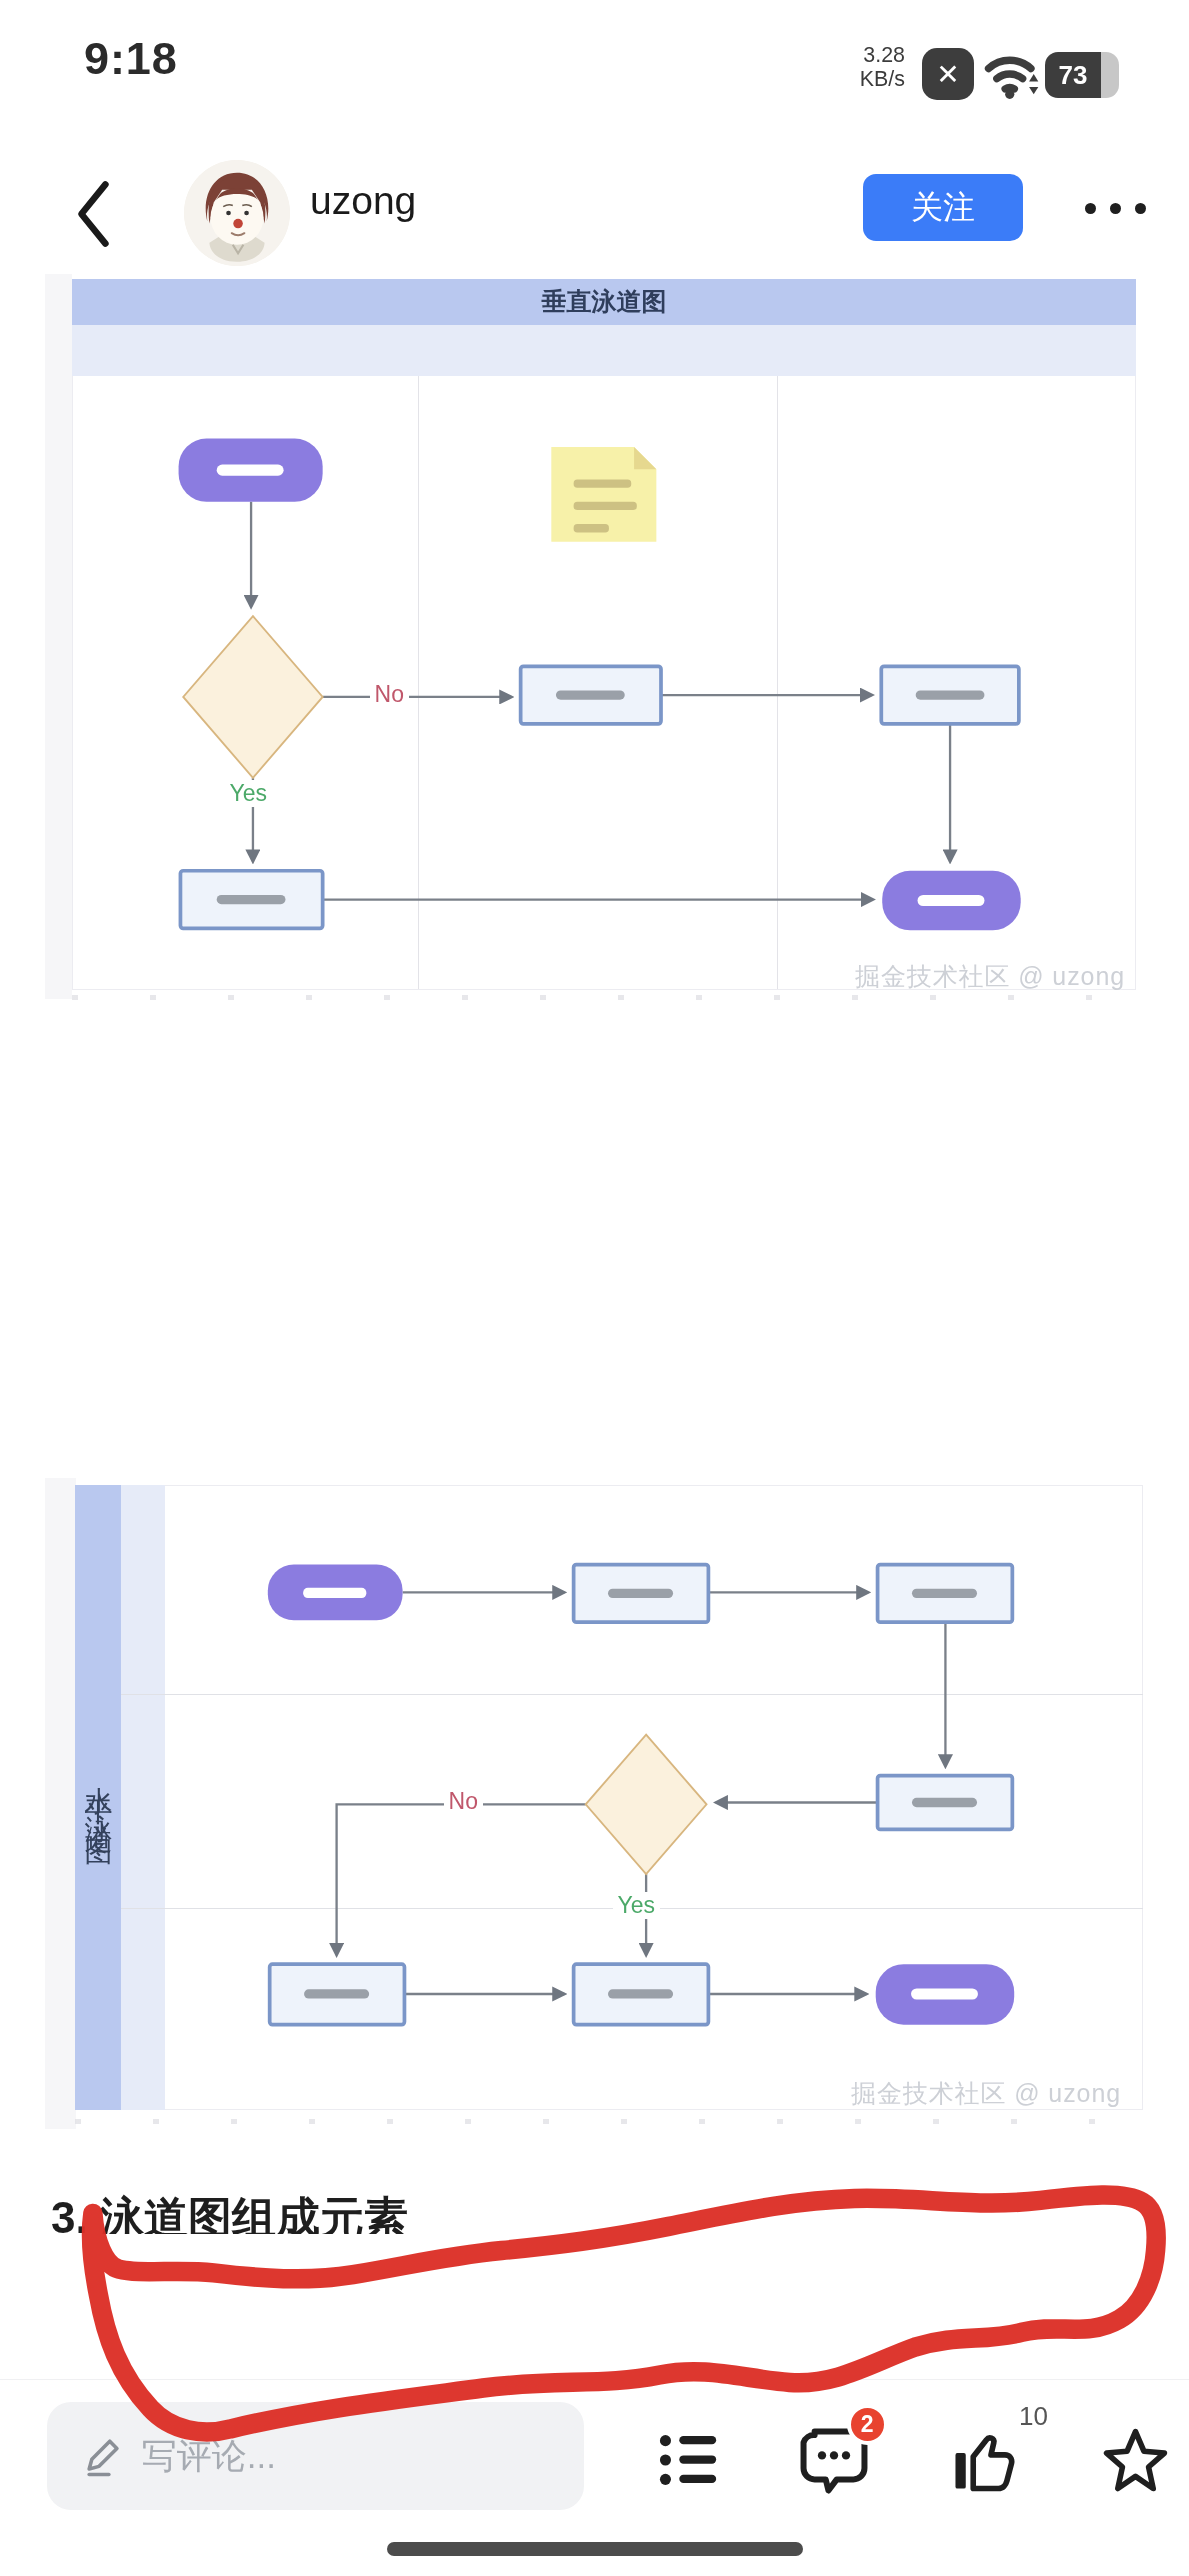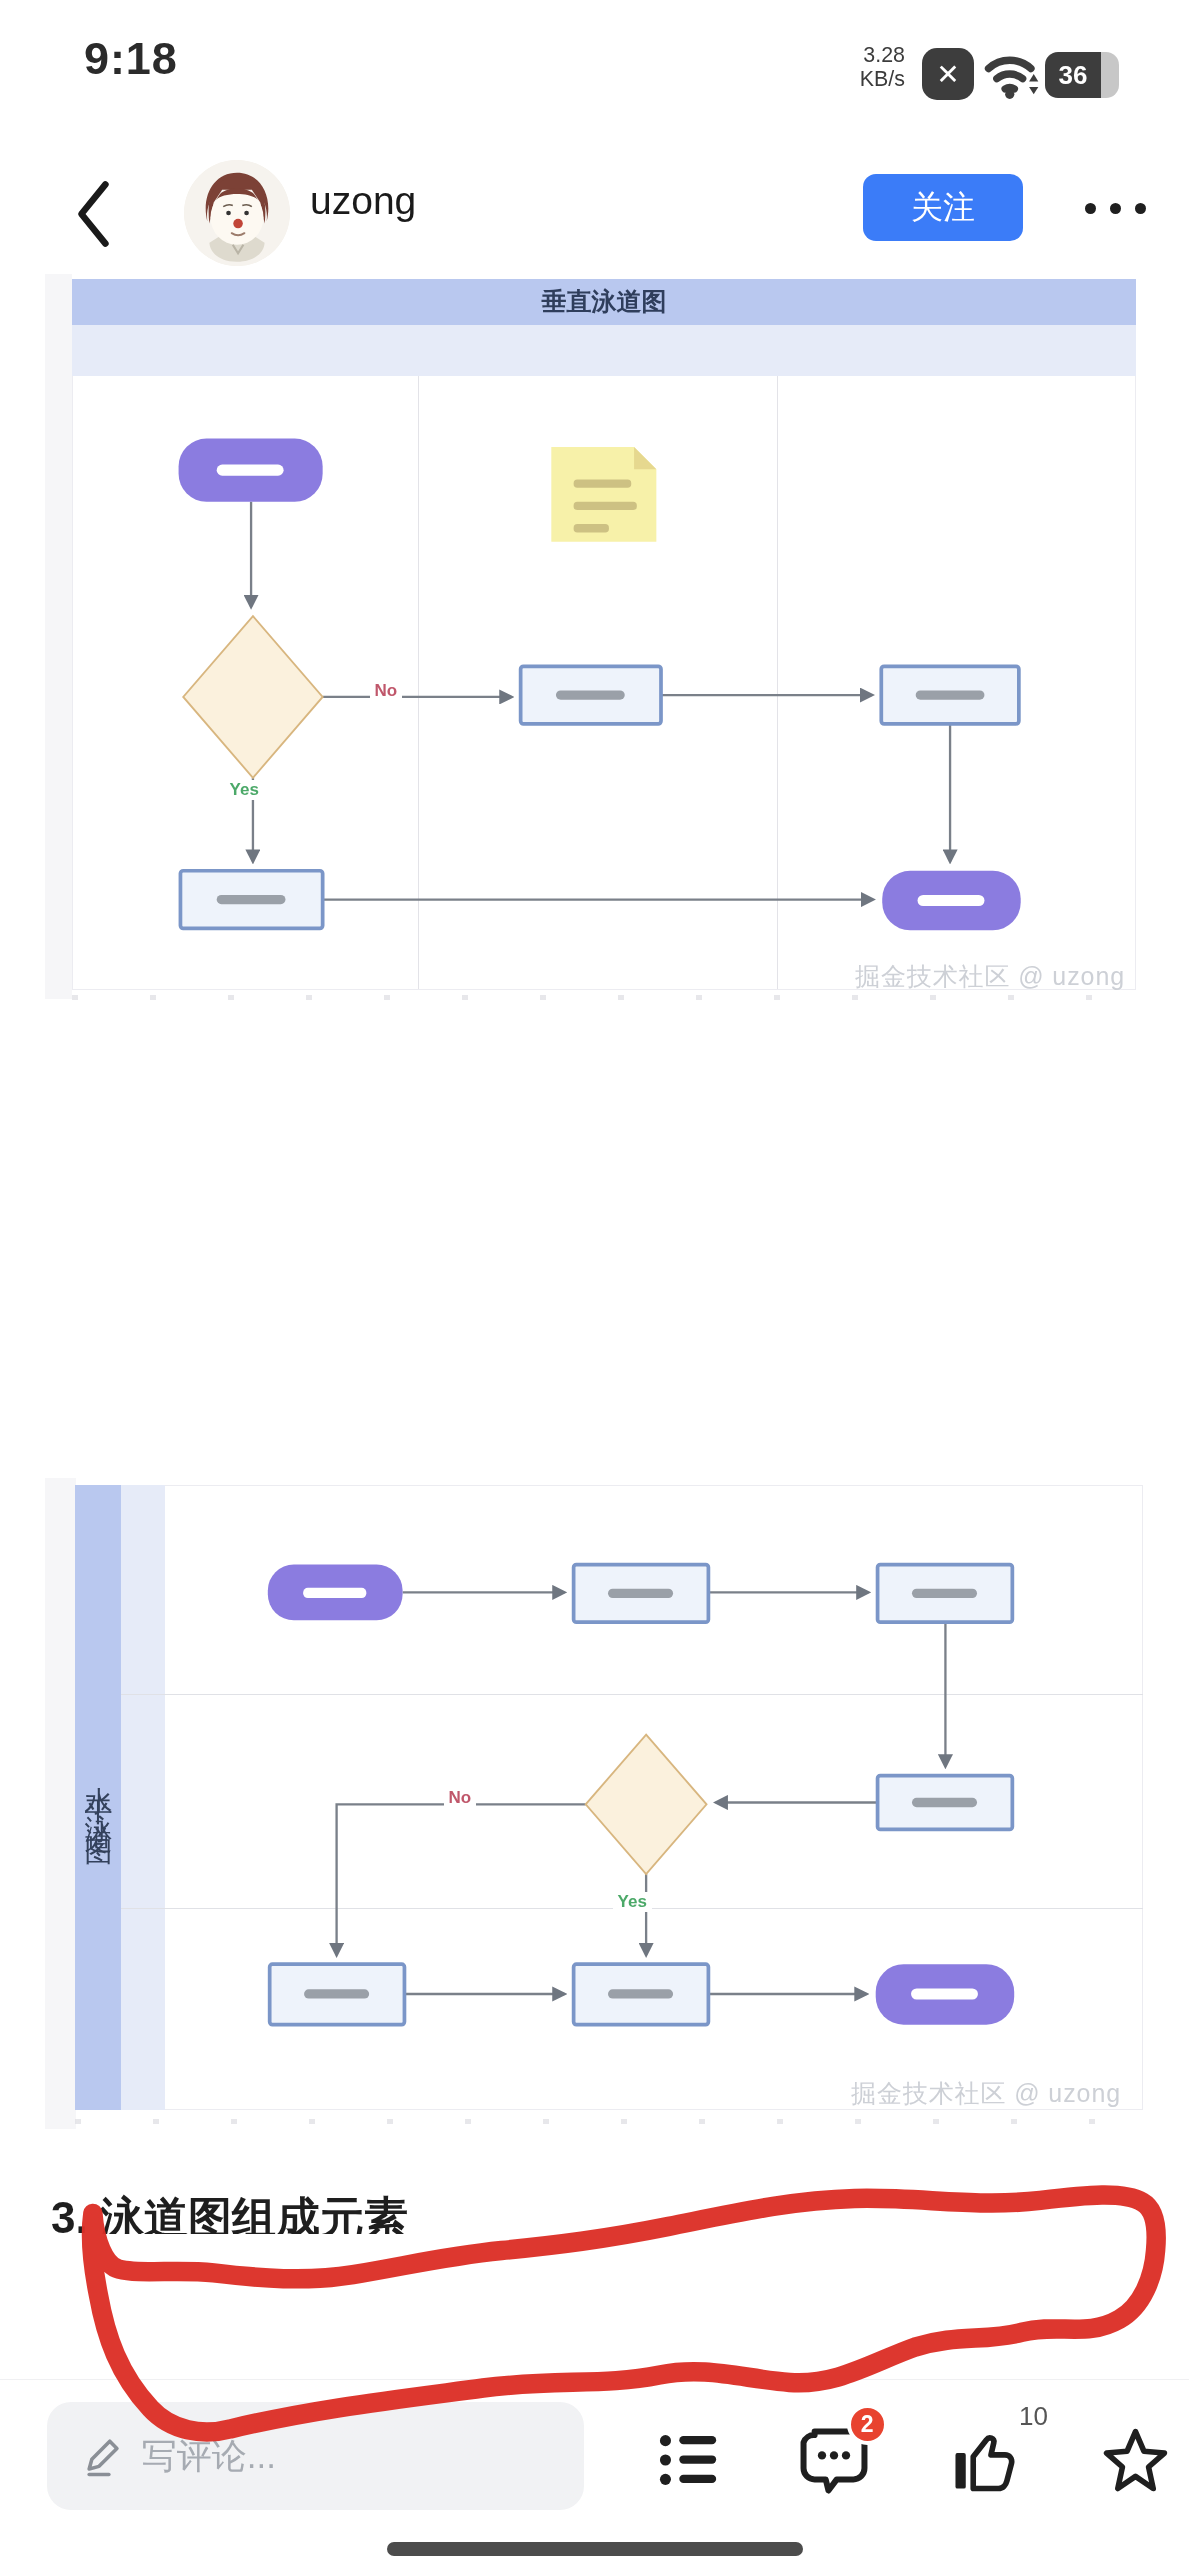--- a/index.html
+++ b/index.html
@@ -29,21 +29,21 @@
 
   
   .figure{position:absolute;left:28px;width:1134px;background:#fff;}
   .fig-margin{position:absolute;background:#f6f6f8;}
   .canvas1{position:absolute;left:44px;top:4.6px;width:1064px;height:711px;background:#fff;border:0.9px solid #ececf1;}
   .band-title{position:absolute;left:44px;top:4.6px;width:1064px;height:46px;background:#b9c8ef;display:flex;align-items:center;justify-content:center;
               font-size:25px;font-weight:600;color:#2f3e5c;}
   .band-sub{position:absolute;left:44px;top:51px;width:1064px;height:51px;background:#e6ebf8;}
   .vdiv{position:absolute;top:102px;width:0.9px;background:#e3e3e8;}
   .figsvg{position:absolute;left:0;top:0;}
-  .flabel{position:absolute;font-size:17px;background:#fff;padding:0 4.6px;font-weight:700;}
+  .flabel{position:absolute;font-size:23px;background:#fff;padding:0 4.6px;font-weight:400;}
   .no-l{color:#c0576b;}
   .yes-l{color:#4ca969;}
   .watermark{position:absolute;font-size:25px;color:#cdd0d6;text-shadow:0 0 1.9px #ffffff;letter-spacing:0.9px;white-space:nowrap;}
   .ticks{position:absolute;height:4.6px;background:repeating-linear-gradient(90deg,#dddde2 0 5.6px,transparent 5.6px 78px);opacity:.7;}
 
   .canvas2{position:absolute;left:47px;top:6.5px;width:1068px;height:625px;background:#fff;border:0.9px solid #ececf1;}
   .lane-band1{position:absolute;left:47px;top:6.5px;width:46px;height:625px;background:#b9c8ef;display:flex;align-items:center;justify-content:center;}
   .lane-band2{position:absolute;left:93px;top:6.5px;width:44px;height:625px;background:#e6ebf8;}
   .lane-label{writing-mode:vertical-lr;text-orientation:upright;font-size:28px;color:#33415c;letter-spacing:13px;font-weight:500;}
   .hdiv{position:absolute;left:93px;width:1022px;height:0.9px;background:#e0e1e6;}
@@ -87,21 +87,21 @@
       <svg width="59" height="54" viewBox="0 0 64 58">
         <path d="M6,22 A34,34 0 0 1 52,22" fill="none" stroke="#3d3d3d" stroke-width="8" stroke-linecap="round"></path>
         <path d="M15,33 A22,22 0 0 1 43,33" fill="none" stroke="#3d3d3d" stroke-width="8" stroke-linecap="round"></path>
         <path d="M24,44 A10,10 0 0 1 34,44" fill="none" stroke="#3d3d3d" stroke-width="8" stroke-linecap="round"></path>
         <circle cx="29" cy="50" r="5" fill="#3d3d3d"></circle>
         <polygon points="50,36 60,36 55,28" fill="#3d3d3d"></polygon>
         <polygon points="50,42 60,42 55,50" fill="#3d3d3d"></polygon>
       </svg>
     </div>
     <div class="battery">
-      <div class="lvl">36</div>
+      <div class="lvl">73</div>
       <div class="rest"></div>
     </div>
   </div>
 
   <div class="header">
     <div class="back">
       <svg width="41" height="74" viewBox="0 0 44 80">
         <path d="M36,8 L10,40 L36,72" fill="none" stroke="#1a1a1a" stroke-width="7" stroke-linecap="round" stroke-linejoin="round"></path>
       </svg>
     </div>

